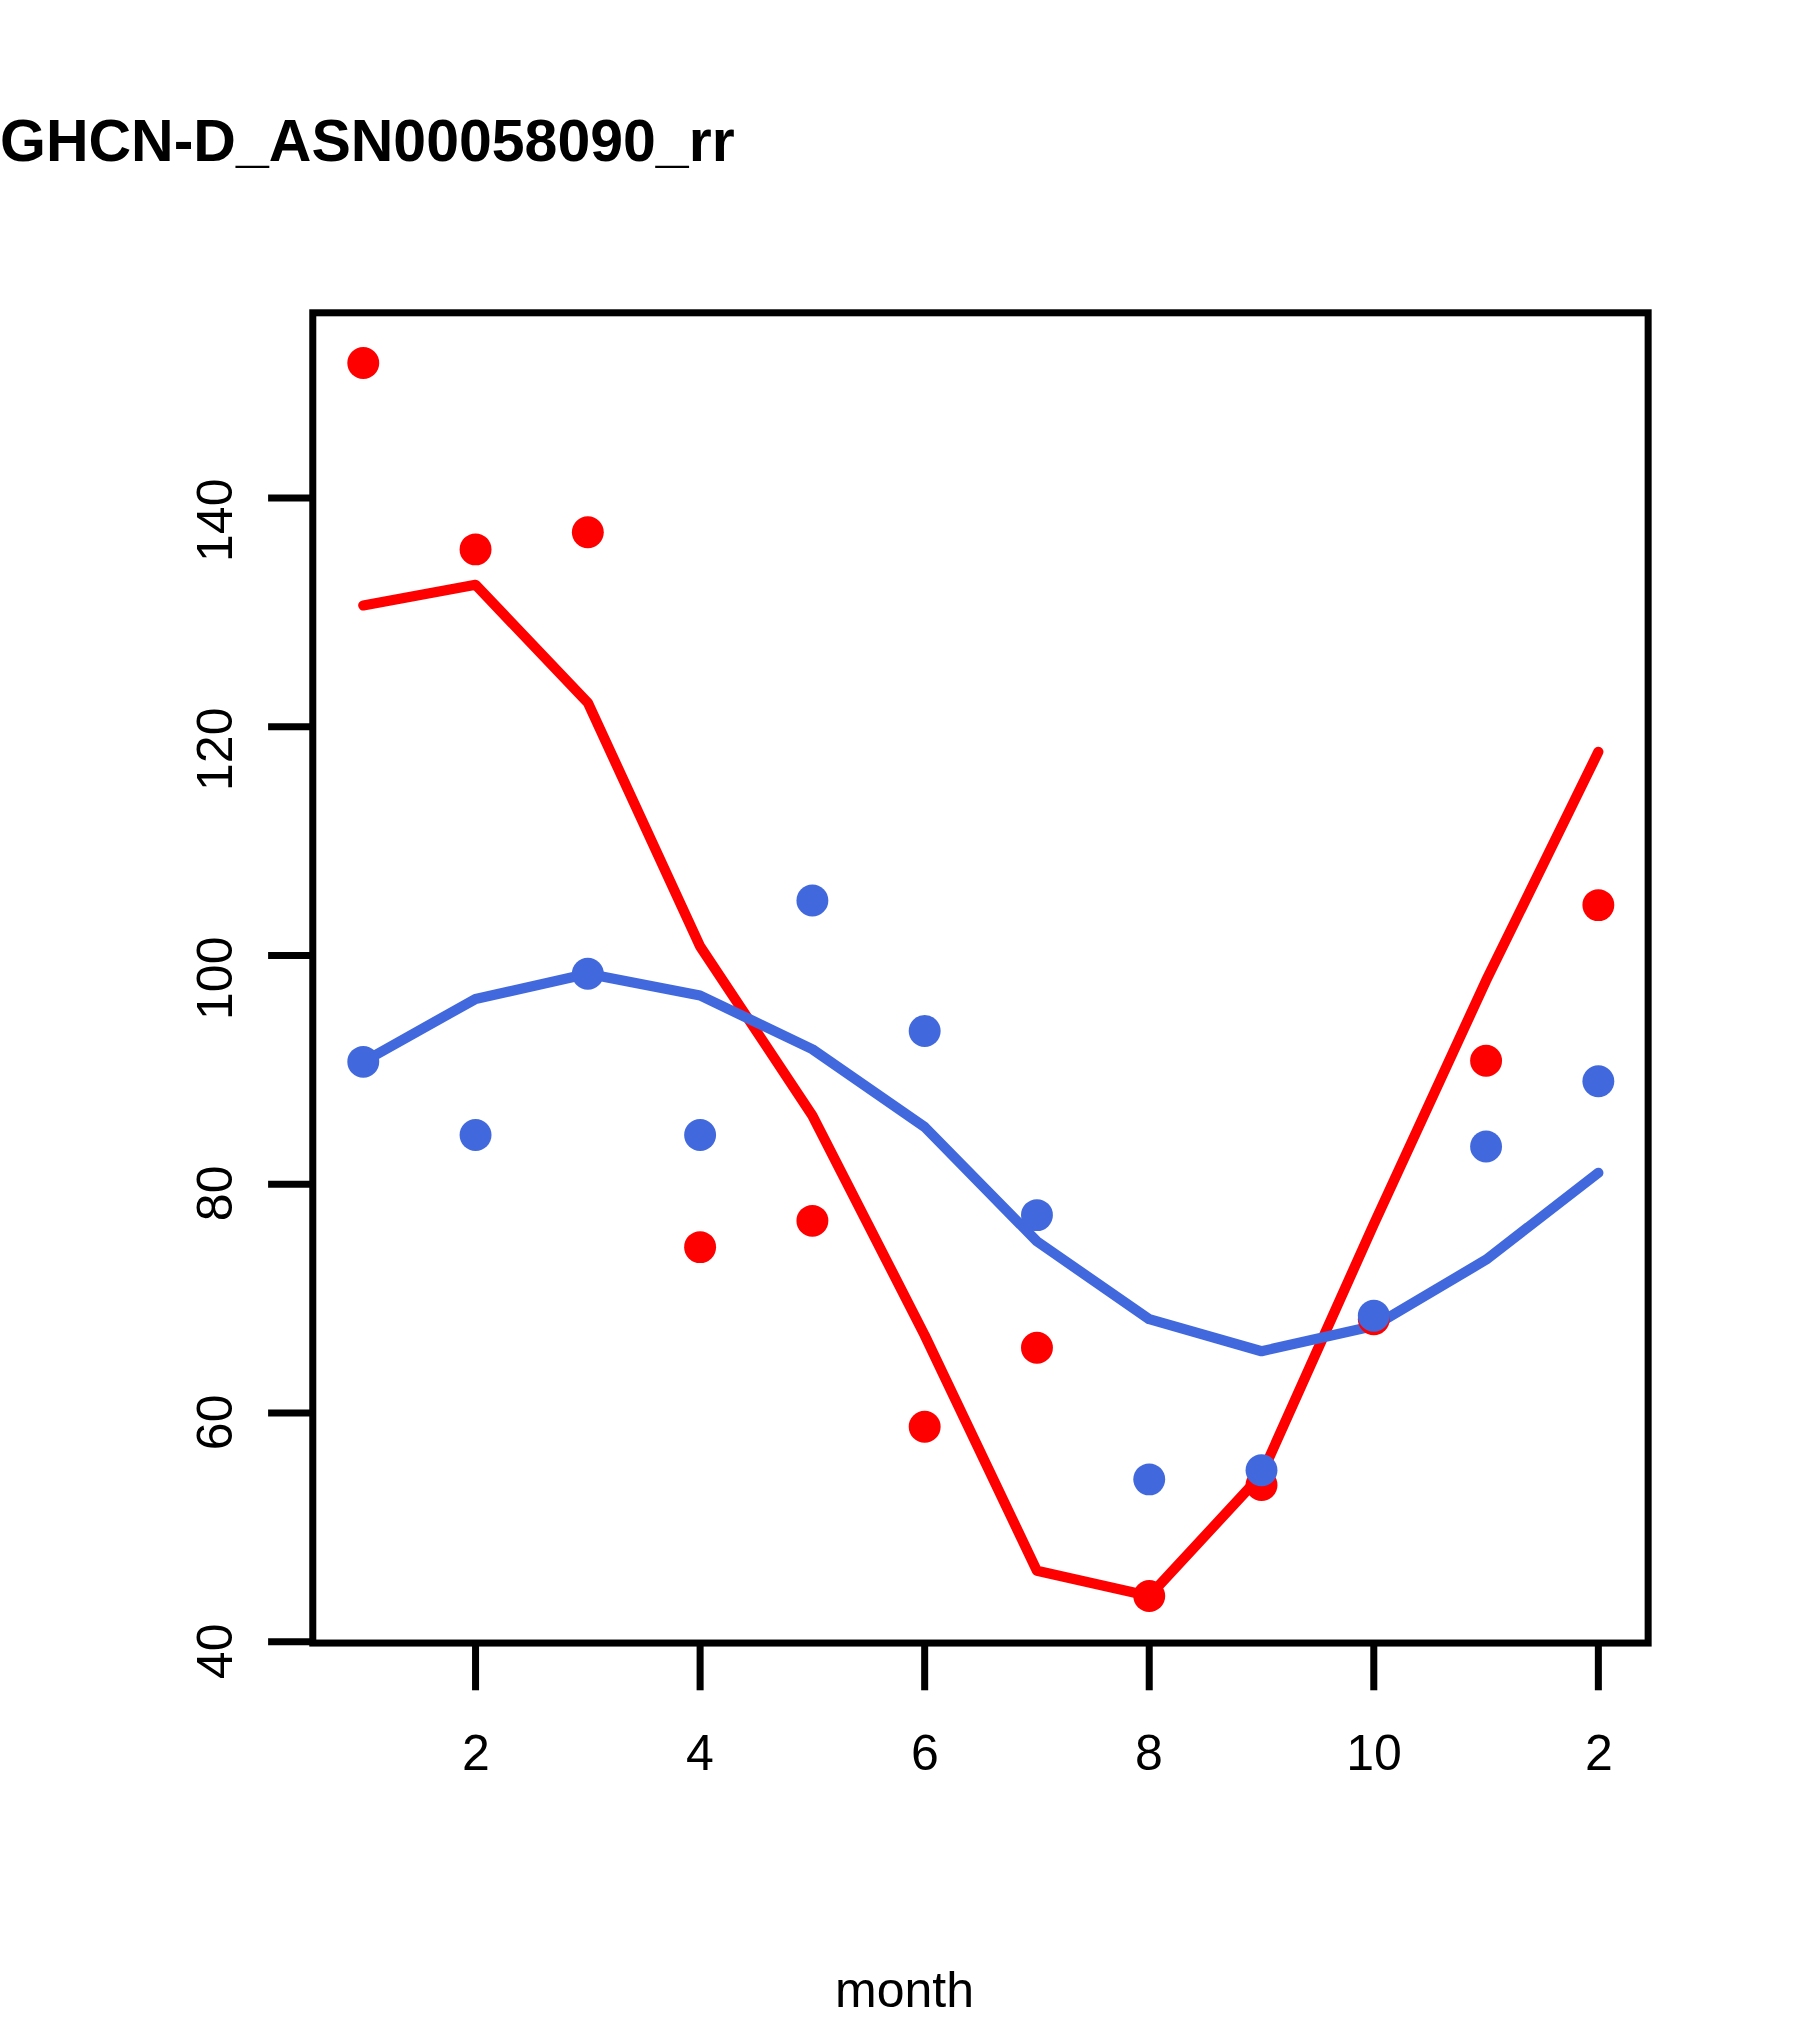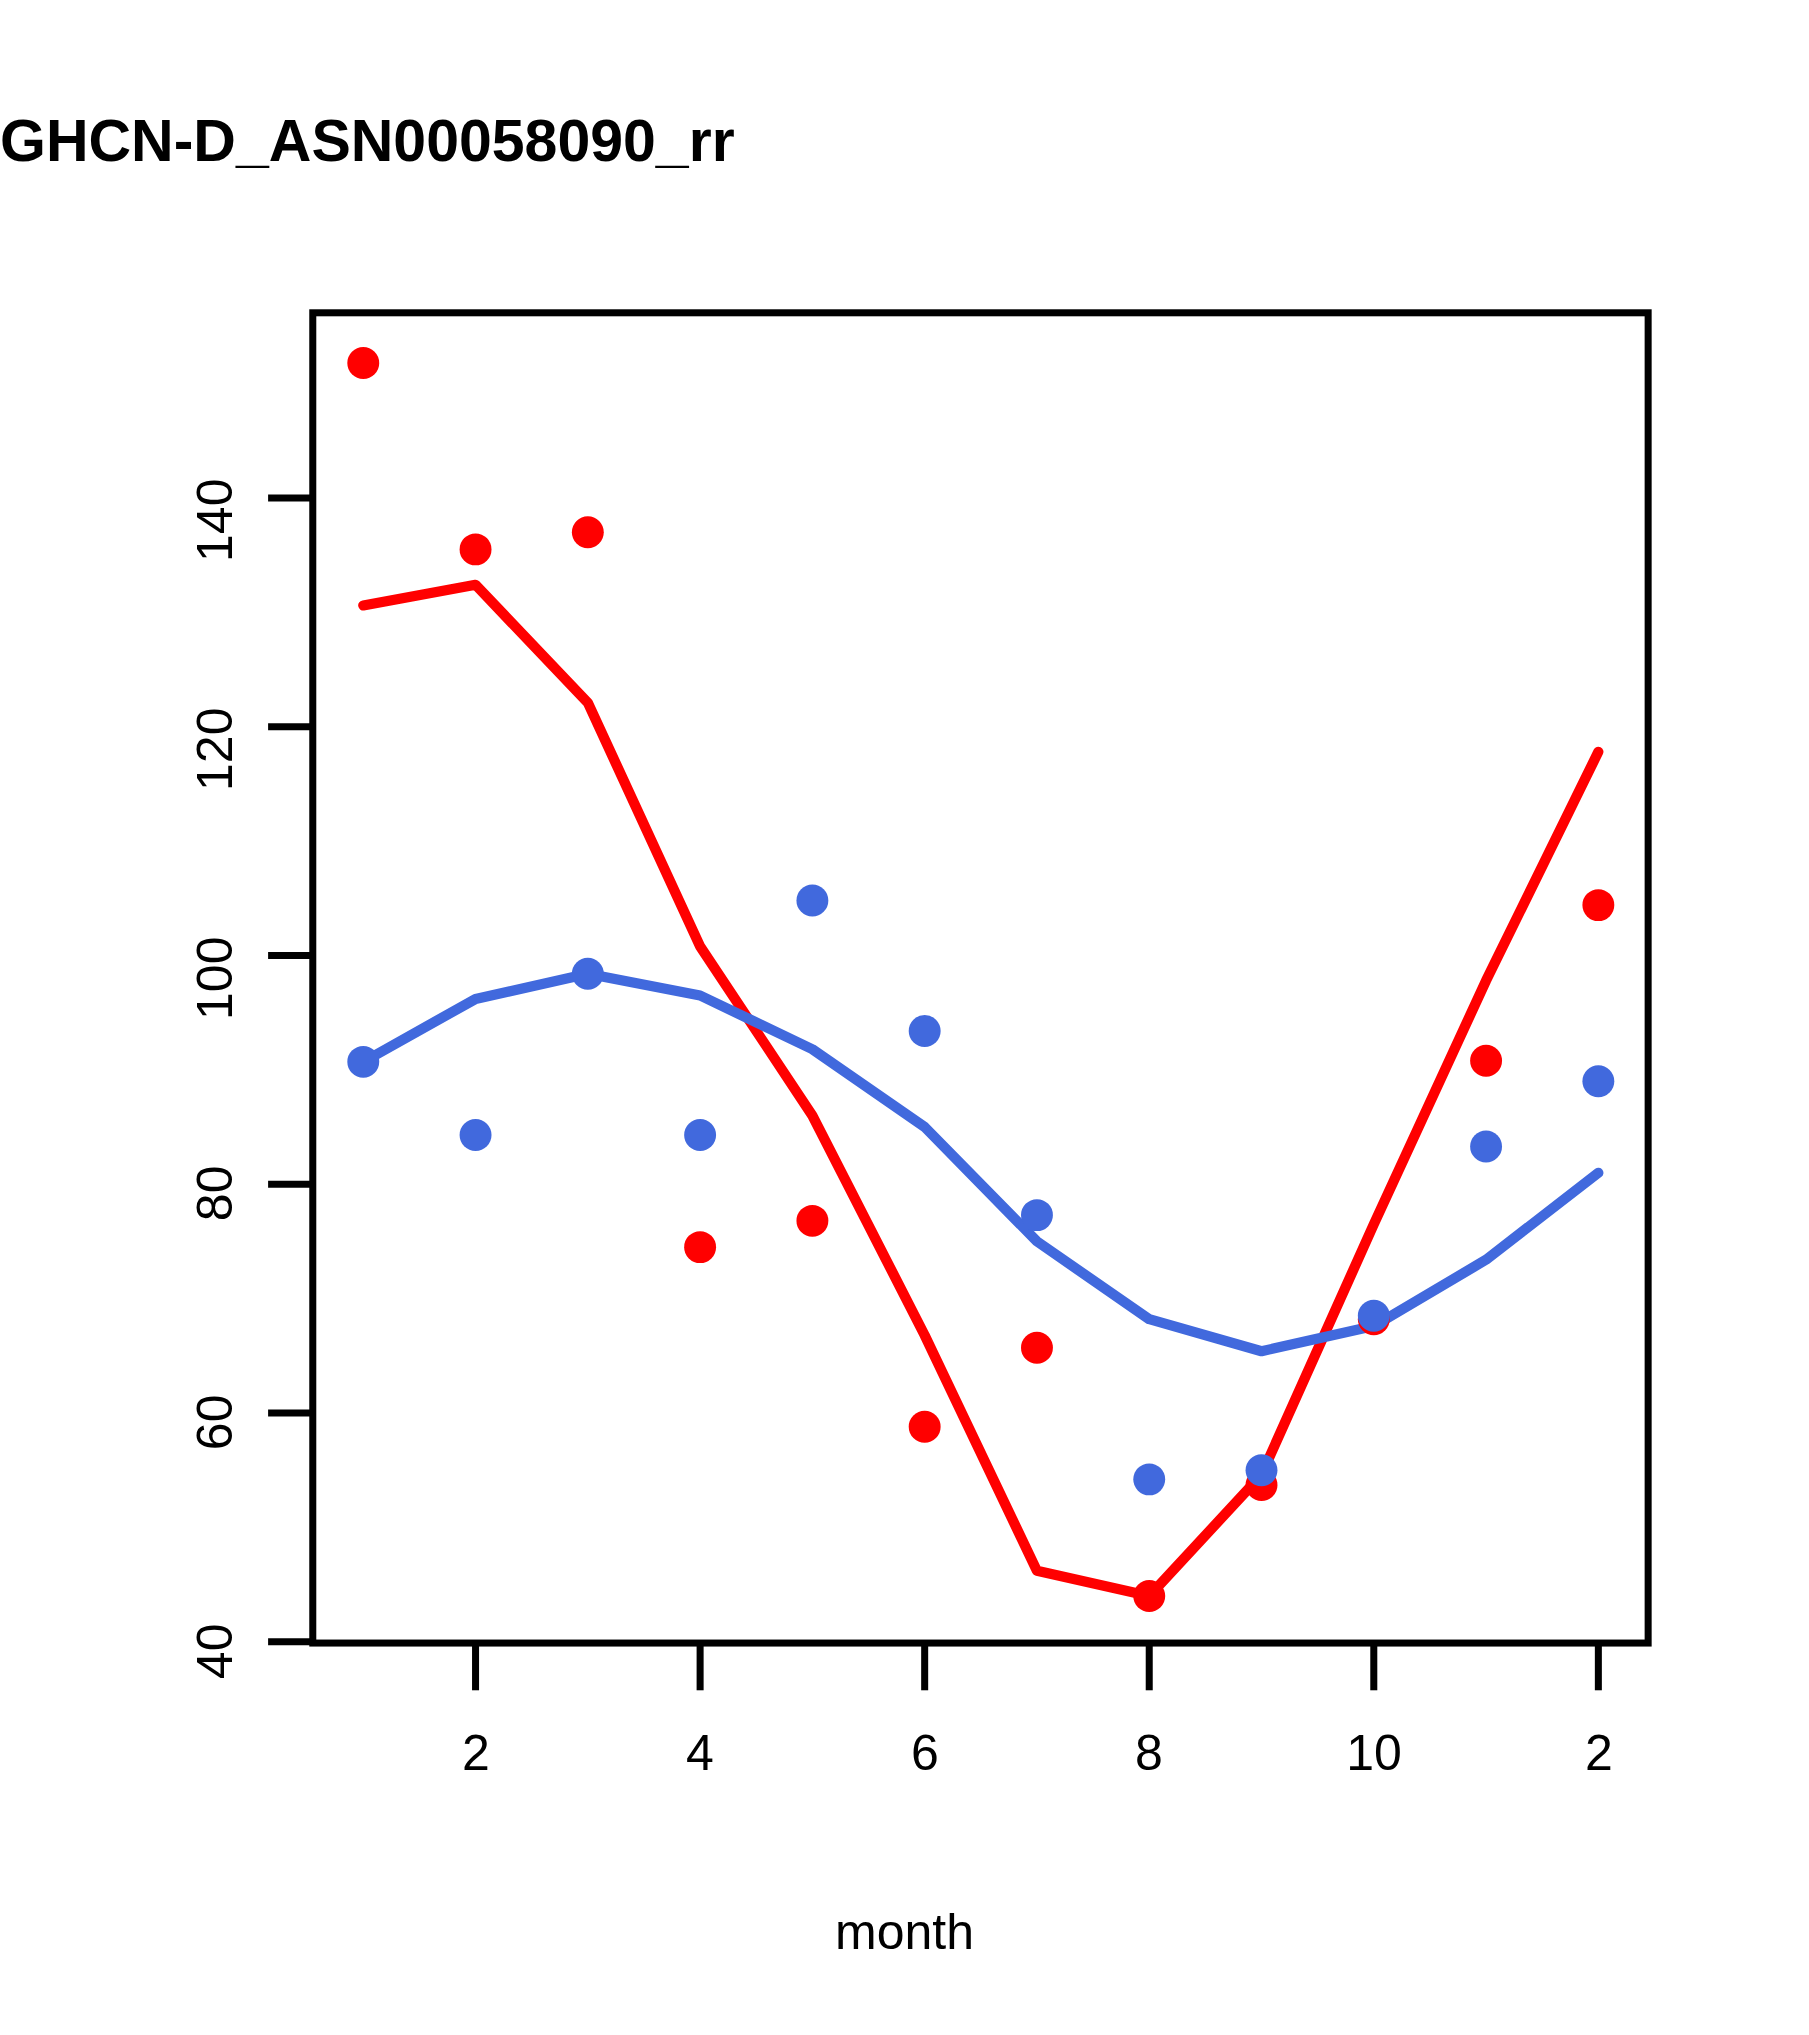--- a/index.html
+++ b/index.html
@@ -32,21 +32,21 @@
     white-space: nowrap;
   }
   #svg-canvas {
     position: absolute;
     left: 0;
     top: 0;
   }
   .axis-label-x {
     position: absolute;
     left: 0;
-    top: 1903px;
+    top: 1961px;
     width: 1809px;
     text-align: center;
     font-size: 50px;
     color: #000000;
   }
   .tick-text-x {
     position: absolute;
     font-size: 50px;
     color: #000000;
     text-align: center;

